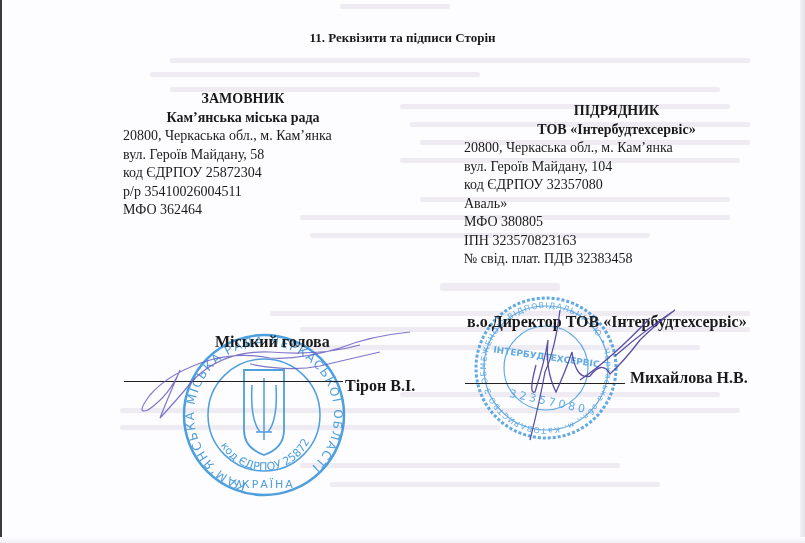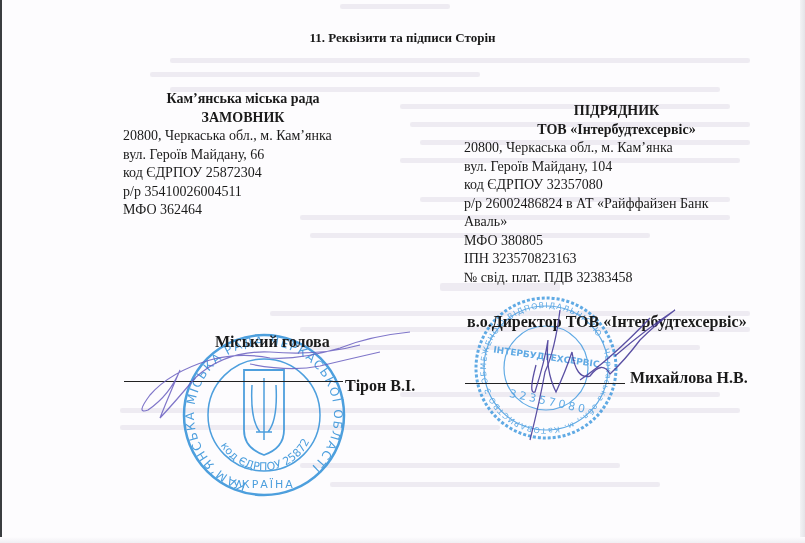--- a/index.html
+++ b/index.html
@@ -46,36 +46,35 @@
   <div class="ghost" style="left:400px;top:392px;width:320px;"></div>
   <div class="ghost" style="left:120px;top:408px;width:620px;"></div>
   <div class="ghost" style="left:120px;top:425px;width:380px;"></div>
   <div class="ghost" style="left:300px;top:463px;width:320px;"></div>
   <div class="ghost" style="left:330px;top:482px;width:330px;"></div>
 </div>
 
 <div class="title">11. Реквізити та підписи Сторін</div>
 
 <div class="col col-left">
+  <div class="hdr">ЗАМОВНИК</div>
   <div class="hdr">Кам’янська міська рада</div>
-  <div class="hdr">ЗАМОВНИК</div>
   <div>20800, Черкаська обл., м. Кам’янка</div>
-  <div>вул. Героїв Майдану, 66</div>
+  <div>вул. Героїв Майдану, 58</div>
   <div>код ЄДРПОУ 25872304</div>
   <div>р/р 35410026004511</div>
   <div>МФО 362464</div>
 </div>
 
 <div class="col col-right">
   <div class="hdr">ПІДРЯДНИК</div>
   <div class="hdr">ТОВ «Інтербудтехсервіс»</div>
   <div>20800, Черкаська обл., м. Кам’янка</div>
   <div>вул. Героїв Майдану, 104</div>
   <div>код ЄДРПОУ 32357080</div>
-  <div>р/р 26002486824 в  АТ «Райффайзен Банк</div>
   <div>Аваль»</div>
   <div>МФО 380805</div>
   <div>ІПН 323570823163</div>
   <div>№ свід. плат. ПДВ 32383458</div>
 </div>
 
 <svg width="805" height="543">
   <defs>
     <path id="arcL" d="M 264 485 A 70 70 0 1 1 264.1 485"></path>
     <path id="arcLin" d="M 218 440 A 50 50 0 0 0 310 440"></path>

